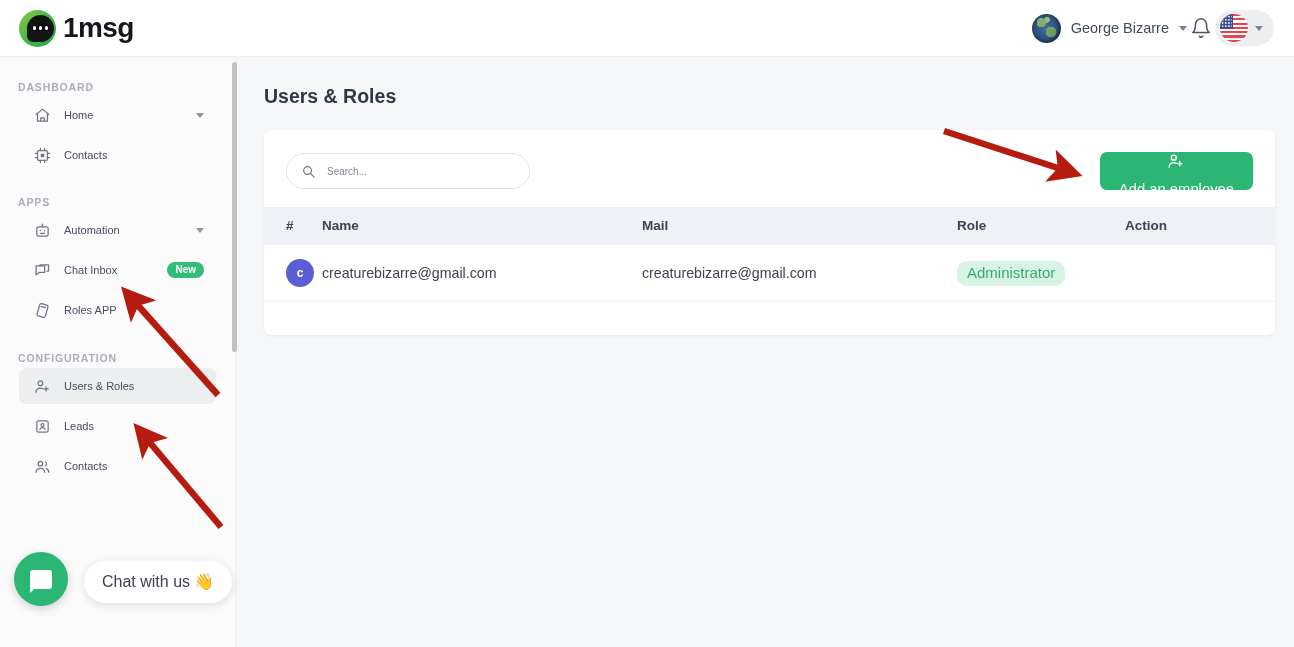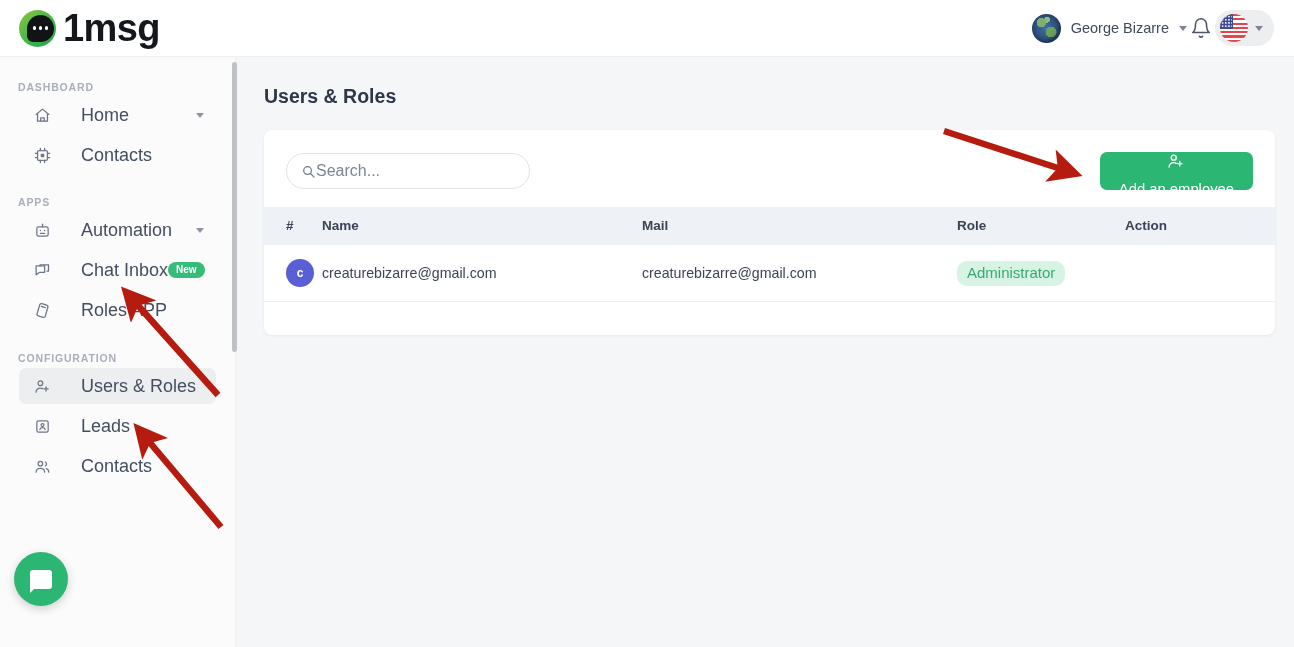--- a/index.html
+++ b/index.html
@@ -27,21 +27,21 @@
     border-radius: 50%;
     background: linear-gradient(135deg, #8dc63f 0%, #39b54a 60%, #2aa04a 100%);
   }
   .logo-bubble {
     position: absolute; left: 8px; top: 5px; width: 27px; height: 27px;
     border-radius: 50% 50% 50% 6px;
     background: #111315;
     display: flex; align-items: center; justify-content: center; gap: 2.5px;
   }
   .logo-bubble i { width: 3.6px; height: 3.6px; border-radius: 50%; background: #fff; display: block; }
-  .logo-text { font-size: 38px; font-weight: 700; color: #14181c; letter-spacing: -0.6px; }
+  .logo-text { font-size: 28px; font-weight: 700; color: #14181c; letter-spacing: -0.6px; }
 
   .header-right {
     margin-left: auto; margin-right: 20px;
     display: flex; align-items: center; gap: 3px;
   }
   .user-chip { display: flex; align-items: center; gap: 10px; cursor: pointer; }
   .avatar-globe {
     width: 29px; height: 29px; border-radius: 50%;
     background:
       radial-gradient(circle at 32% 30%, #7fae6e 0 16%, transparent 17%),
@@ -107,21 +107,21 @@
   .sb-item {
     position: relative;
     display: flex; align-items: center;
     height: 36px; margin: 4px 19px 4px 19px;
     padding: 0 12px 0 15px;
     border-radius: 7px;
     cursor: pointer;
   }
   .sb-item.active { background: #eceef0; }
   .sb-ico { width: 17px; height: 17px; flex: 0 0 auto; color: #6f7787; }
-  .sb-label { margin-left: 30px; font-size: 18px; color: #454e5f; white-space: nowrap; }
+  .sb-label { margin-left: 13px; font-size: 11px; color: #454e5f; white-space: nowrap; }
   .sb-chev {
     margin-left: auto;
     width: 0; height: 0;
     border-left: 4px solid transparent; border-right: 4px solid transparent;
     border-top: 5px solid #8d95a3;
   }
   .badge-new {
     margin-left: auto;
     background: #34bd78; color: #ffffff;
     font-size: 10px; font-weight: 700;
@@ -186,23 +186,23 @@
     padding: 22px 22px 0 22px;
   }
   .search-box {
     width: 244px; height: 36px;
     border: 1px solid #dfe3e8; border-radius: 20px;
     display: flex; align-items: center;
     padding: 0 14px;
   }
   .search-ico { width: 15px; height: 15px; color: #707987; flex: 0 0 auto; }
   .search-input {
-    border: 0; outline: 0; 
+    border: 0; outline: 0; margin-left: 11px;
     font-family: "Liberation Sans", sans-serif;
-    font-size: 16px; color: #3c4250; width: 190px;
+    font-size: 10px; color: #3c4250; width: 190px;
     background: transparent;
   }
   .search-input::placeholder { color: #7d8593; }
 
   .add-btn {
     margin-left: auto;
     display: flex; align-items: center; gap: 11px;
     background: #2cb673; color: #ffffff;
     border: 0; border-radius: 7px;
     height: 38px; padding: 0 19px;
@@ -445,20 +445,21 @@
             <td></td>
           </tr>
         </tbody>
       </table>
     </div>
   </div>
 
   <div class="chat-btn">
     <span class="chat-bubble-ico"></span>
   </div>
+  <div class="chat-tip">Chat with us 👋</div>
 
   <svg class="arrows" width="1294" height="647" viewBox="0 0 1294 647">
     <defs>
       <marker id="ah" markerWidth="5.2" markerHeight="5.2" refX="2.2" refY="2.6" orient="auto" markerUnits="strokeWidth">
         <path d="M0,0 L5.2,2.6 L0,5.2 L1.2,2.6 z" fill="#b51b0f"></path>
       </marker>
     </defs>
     <line x1="944" y1="131" x2="1064" y2="170" stroke="#b51b0f" stroke-width="6.5" marker-end="url(#ah)"></line>
     <line x1="218" y1="395" x2="134" y2="301" stroke="#b51b0f" stroke-width="6.5" marker-end="url(#ah)"></line>
     <line x1="221" y1="527" x2="146" y2="438" stroke="#b51b0f" stroke-width="6.5" marker-end="url(#ah)"></line>

